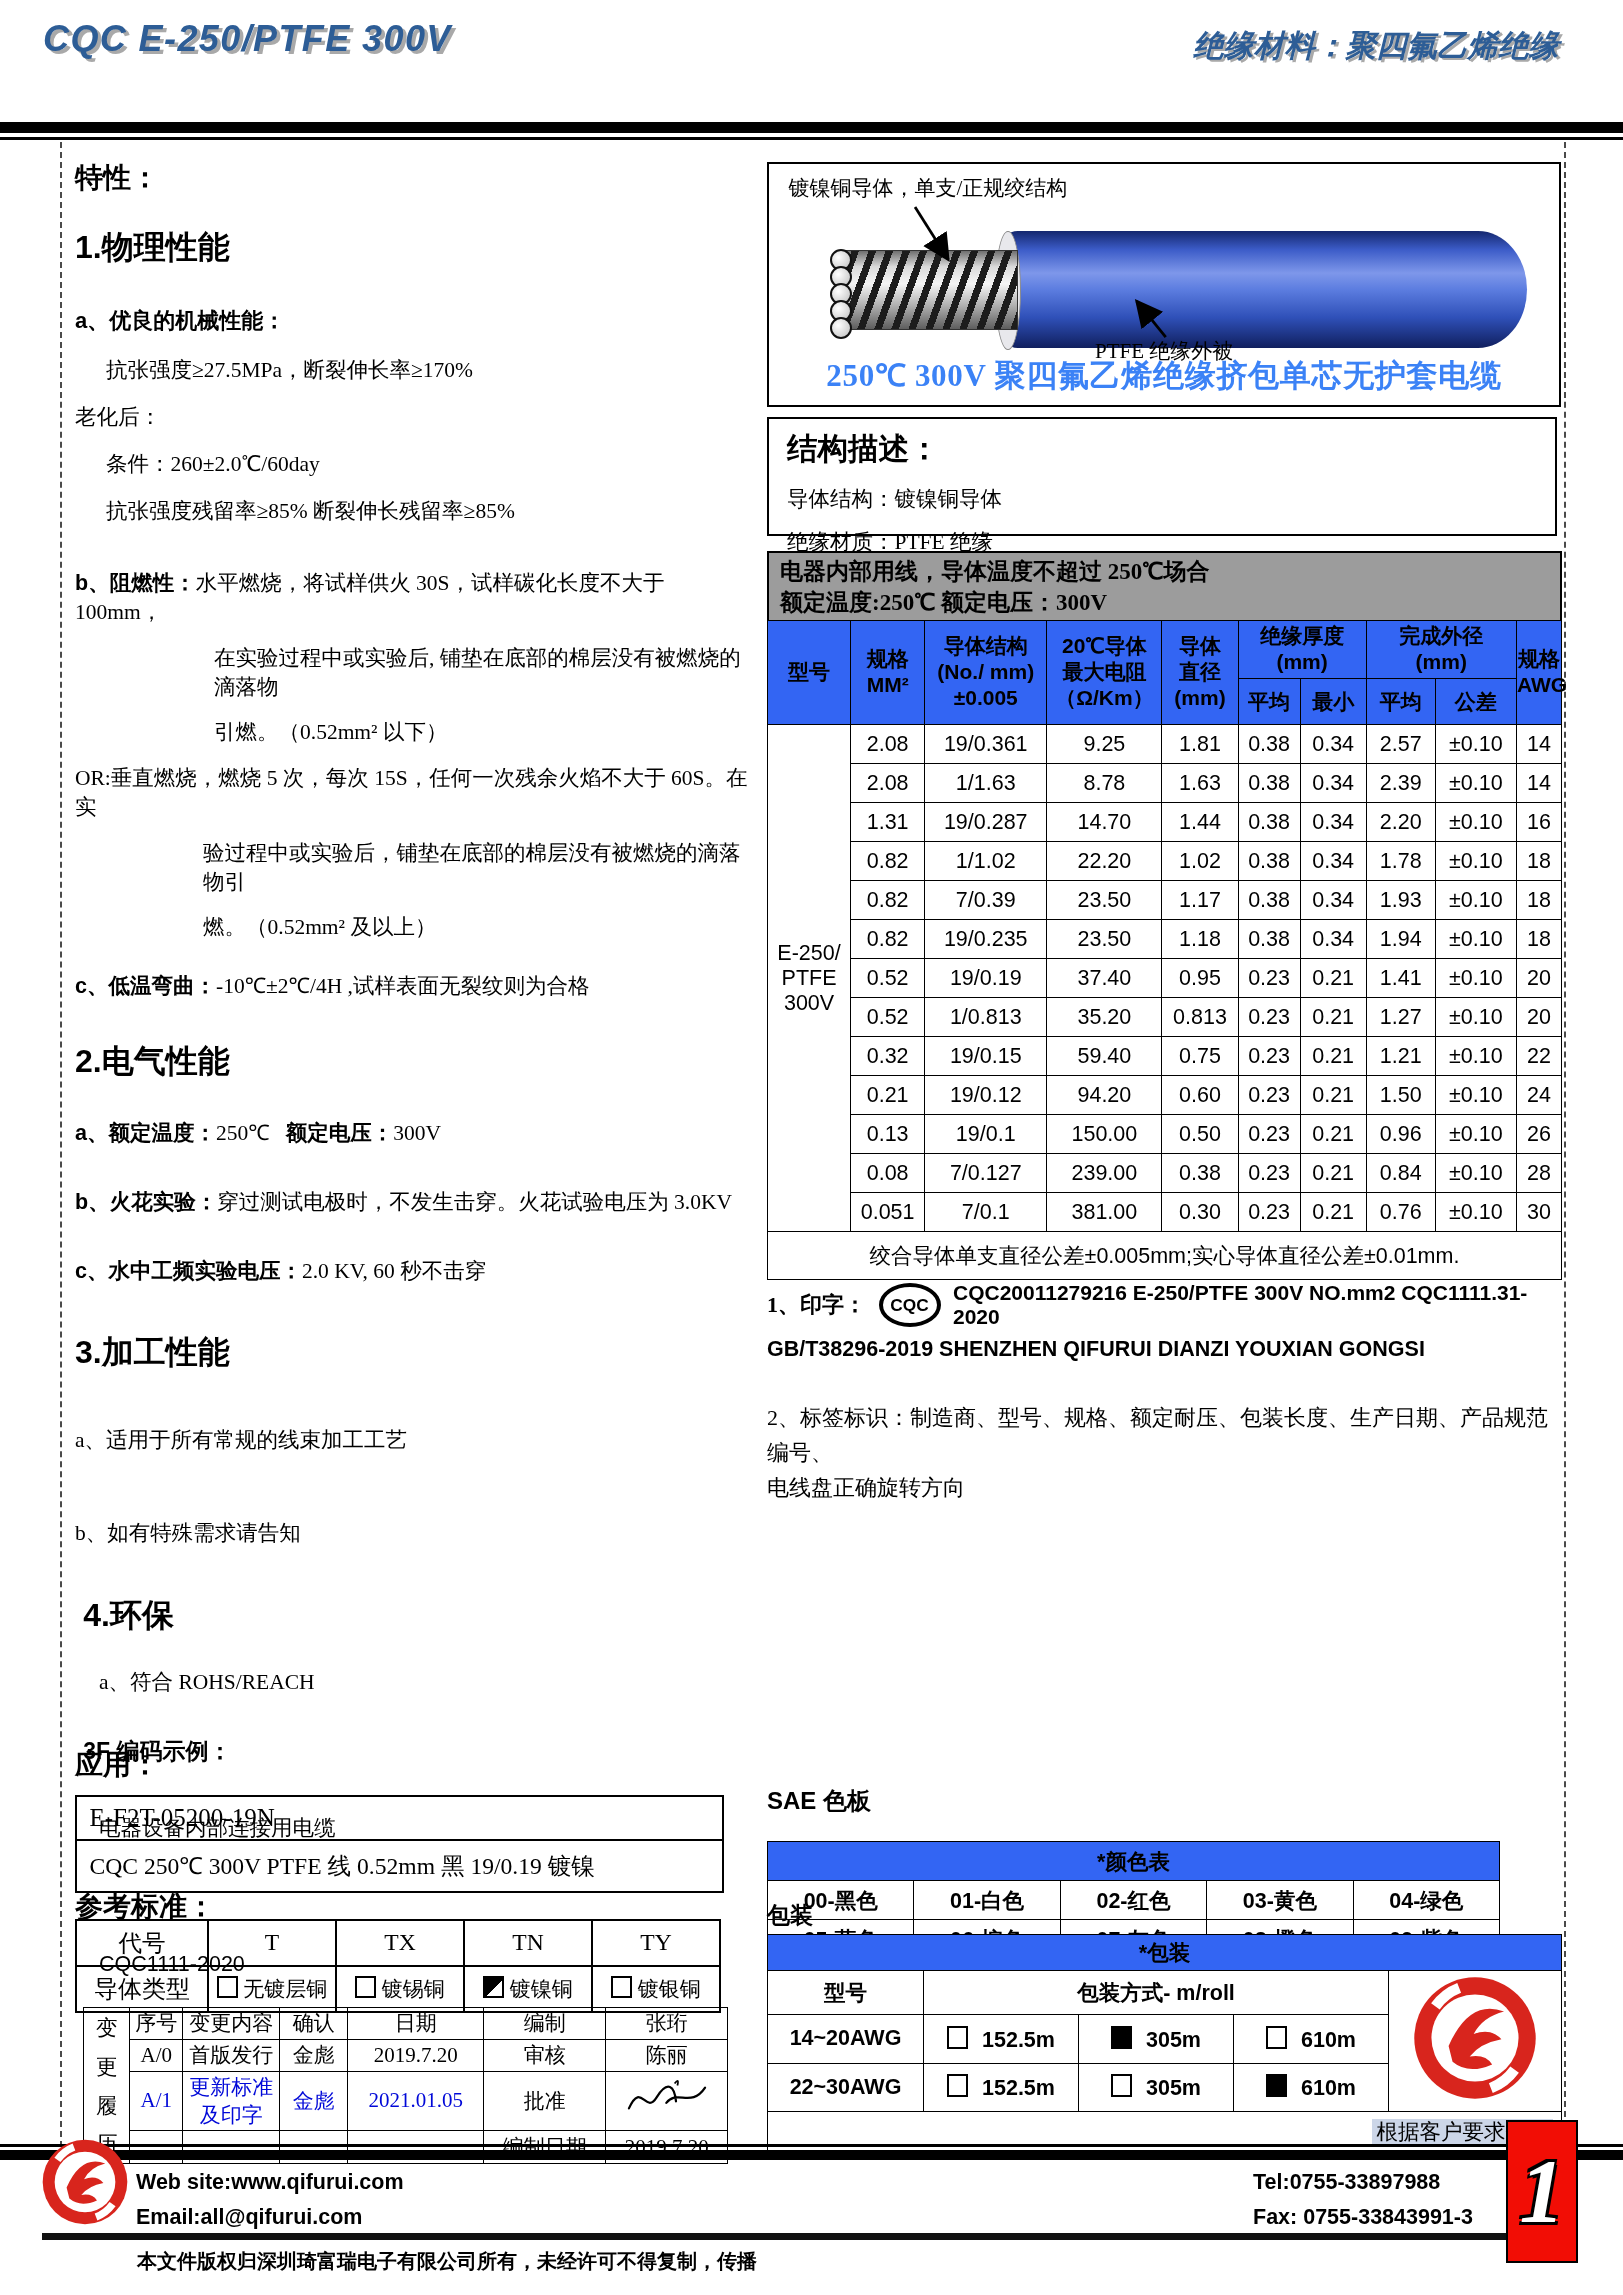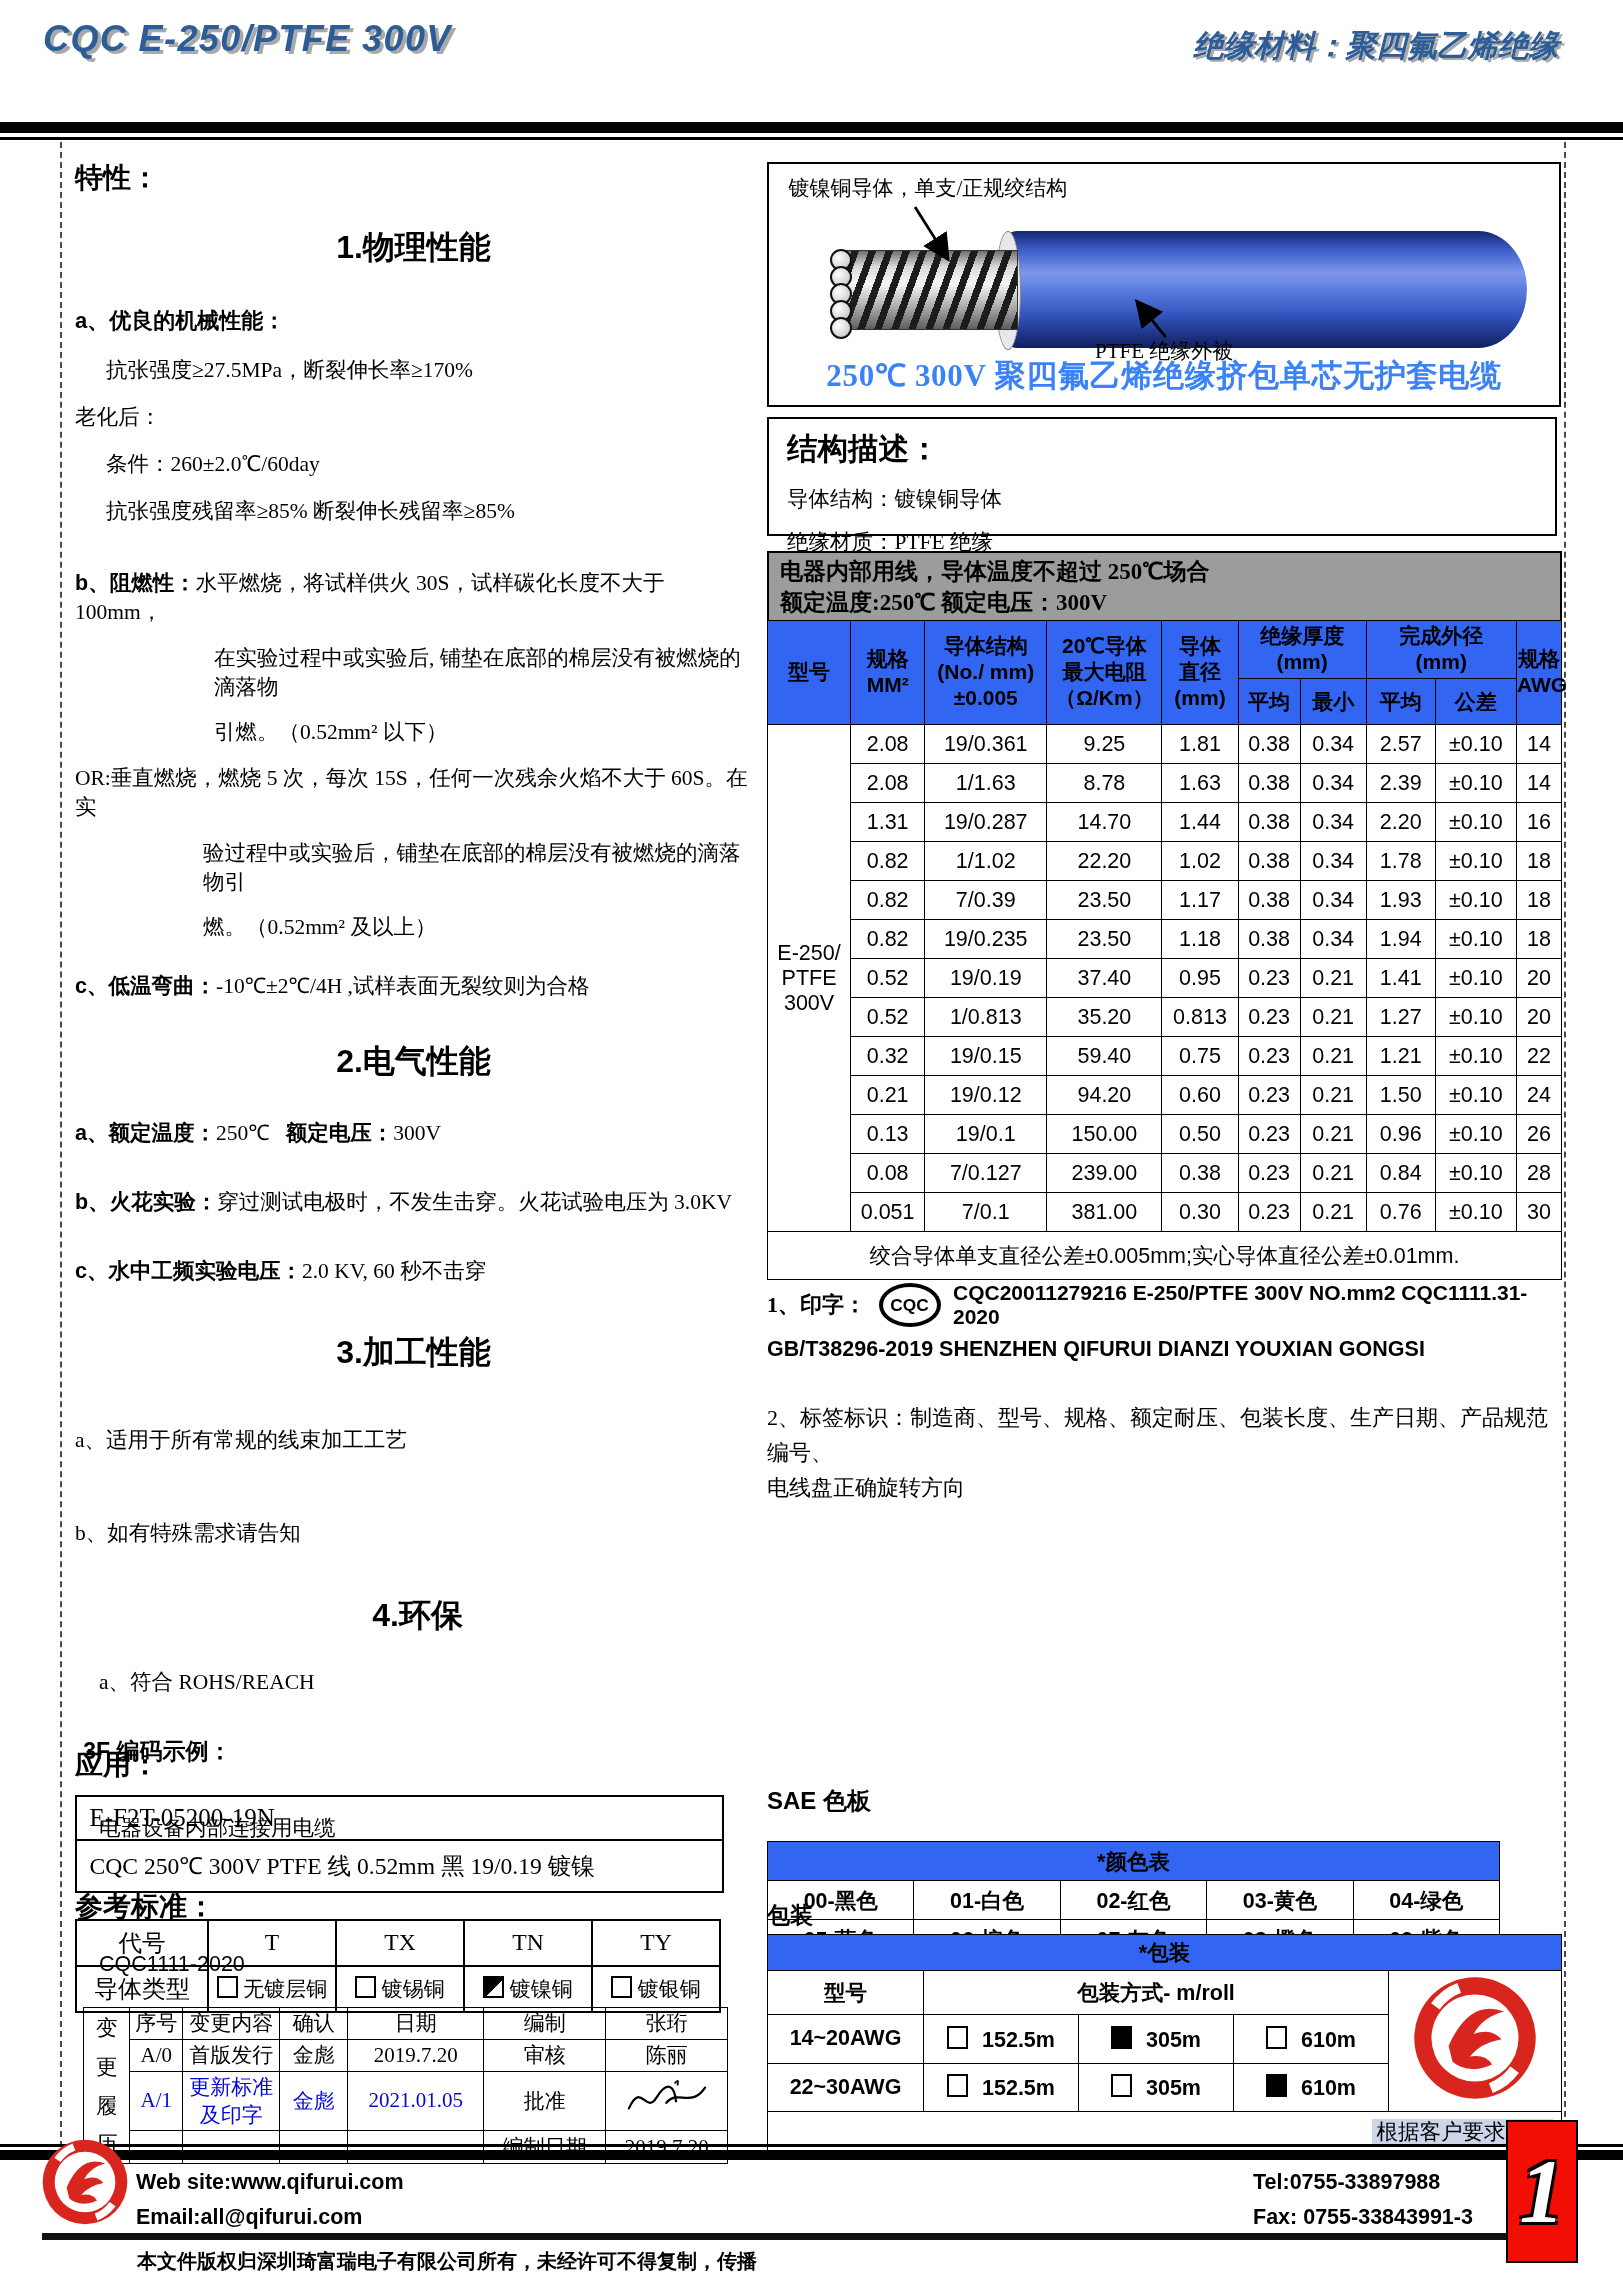--- a/index.html
+++ b/index.html
@@ -11,21 +11,21 @@
          color:#2d5d96;text-shadow:3.5px 2.8px 0 #a9a9a9;letter-spacing:1.4px;}
   .subtitle{position:absolute;right:64px;top:26px;font:italic 700 30.5px "Liberation Sans",sans-serif;
          color:#2d5d96;text-shadow:2.8px 2.1px 0 #a9a9a9;}
   .rule-thick-top{position:absolute;left:0;top:122px;width:1623px;height:11px;background:#000;}
   .rule-thin-top{position:absolute;left:0;top:137px;width:1623px;height:2.8px;background:#000;}
   .margin-dash{position:absolute;top:142px;height:2005px;border-left:2.1px dashed #4a4a4a;}
   
   .leftcol{position:absolute;left:75px;top:146px;width:677px;}
   .rightcol{position:absolute;left:767px;top:146px;width:795px;height:2012px;}
   
-  .h-big{font:700 32px "Liberation Sans",sans-serif;margin:0;text-align:center;}
+  .h-big{font:700 32px "Liberation Sans",sans-serif;margin:0;}
   .h-mid{font:700 28px "Liberation Sans",sans-serif;margin:0;}
   .lbl-b{font:700 21.5px "Liberation Sans",sans-serif;}
   .ser{font:400 21.5px "Liberation Serif",serif;}
   .pline{margin:0 0 16.7px 0;font:400 21.5px "Liberation Serif",serif;}
   
   .codebox{margin-top:17.3px;width:645px;border:2.1px solid #000;}
   .codebox .r1{border-bottom:2.1px solid #000;padding:7px 12.5px;font:400 25px "Liberation Serif",serif;}
   .codebox .r2{padding:8.3px 12.5px;font:400 23.6px "Liberation Serif",serif;}
   table.codes{border-collapse:collapse;table-layout:fixed;width:645px;margin-top:26px;}
   table.codes td{border:2.1px solid #000;text-align:center;height:42px;font:400 23.6px "Liberation Serif",serif;}

